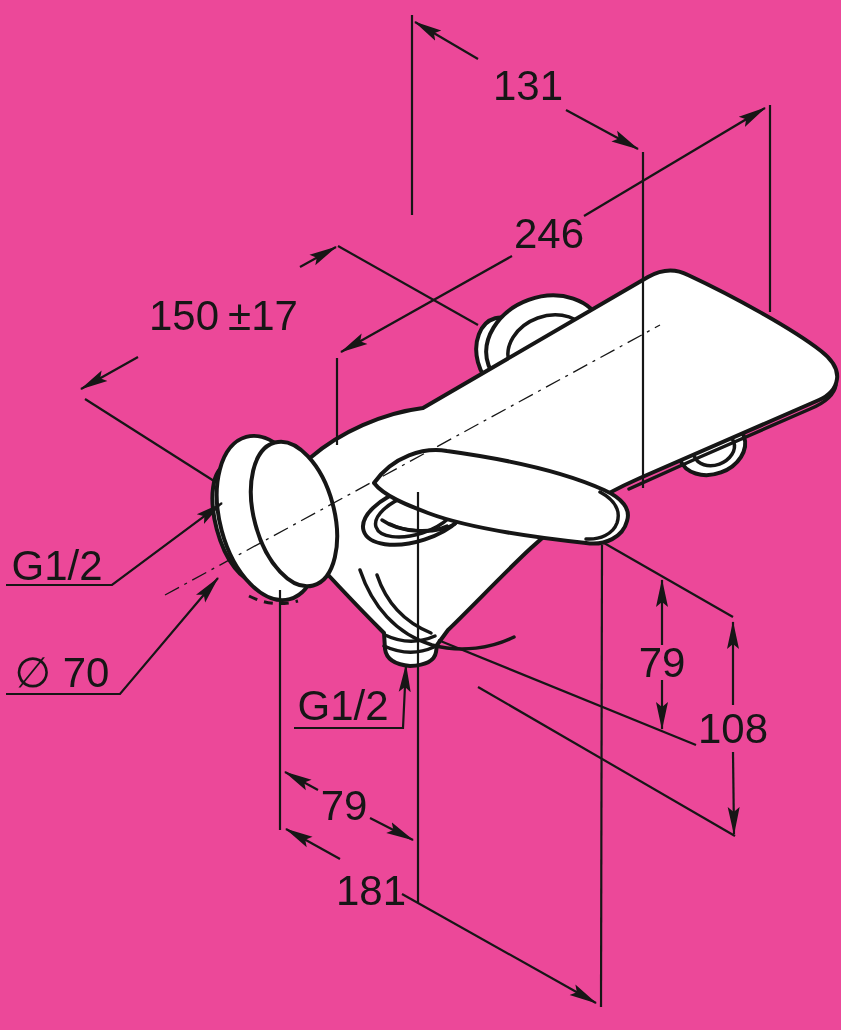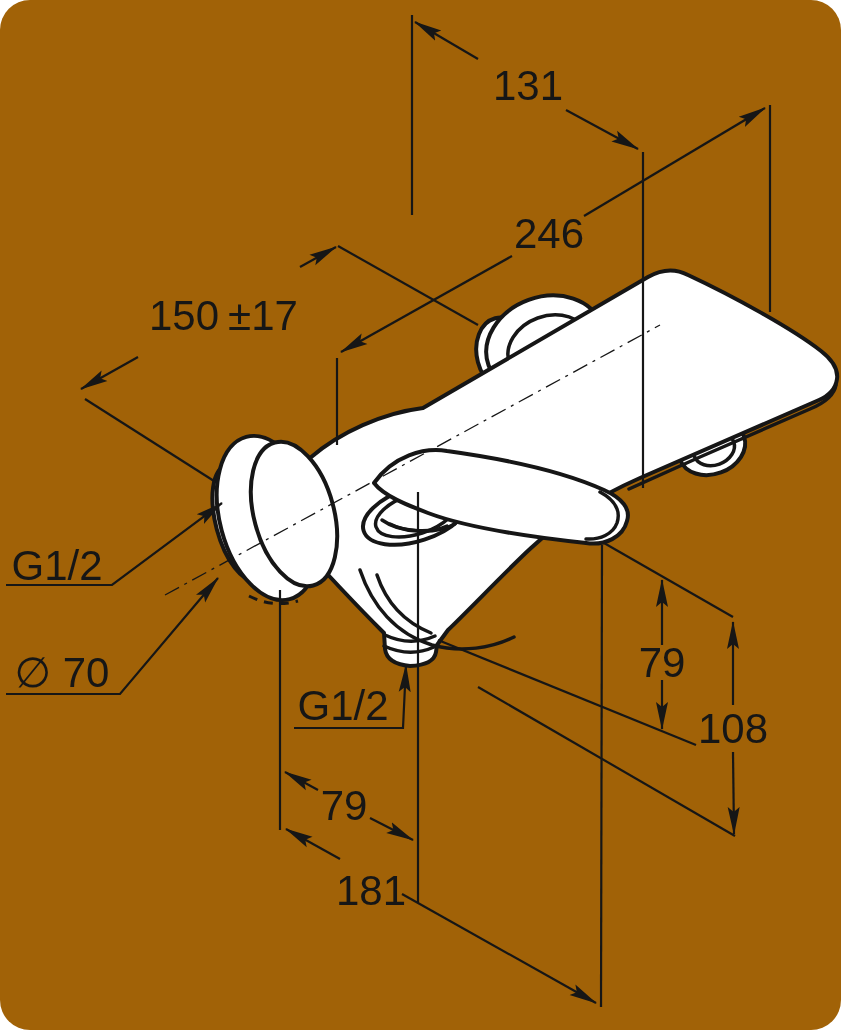--- a/index.html
+++ b/index.html
@@ -5,23 +5,22 @@
   html, body {
     margin: 0;
     padding: 0;
     background: #ffffff;
     font-family: "Liberation Sans", "DejaVu Sans", sans-serif;
   }
   .sheet {
     position: relative;
     width: 841px;
     height: 1030px;
-    background: #a16207;
+    background: #ec4899;
     overflow: hidden;
-    border-radius: 30px;
   }
   svg { display: block; }
   .outline   { fill: #ffffff; stroke: #161616; stroke-width: 4;   stroke-linejoin: round; stroke-linecap: round; }
   .detail    { fill: none;    stroke: #161616; stroke-width: 3.5; stroke-linejoin: round; stroke-linecap: round; }
   .hidden-ln { fill: none;    stroke: #161616; stroke-width: 3;   stroke-dasharray: 9 7; }
   .cline     { fill: none;    stroke: #161616; stroke-width: 1.3; stroke-dasharray: 16 6 3 6; }
   .dim       { fill: none;    stroke: #161616; stroke-width: 2.2; stroke-linecap: butt; }
   .ext       { fill: none;    stroke: #161616; stroke-width: 2.2; stroke-linecap: butt; }
   .dim-text  { fill: #161616; font-size: 42px; letter-spacing: 0px; }
 </style>

